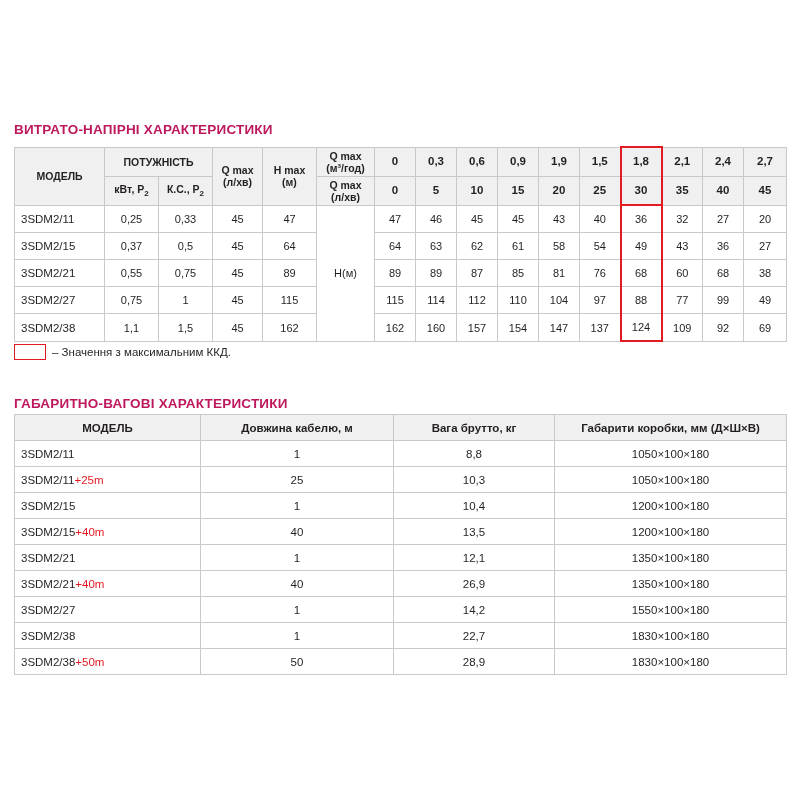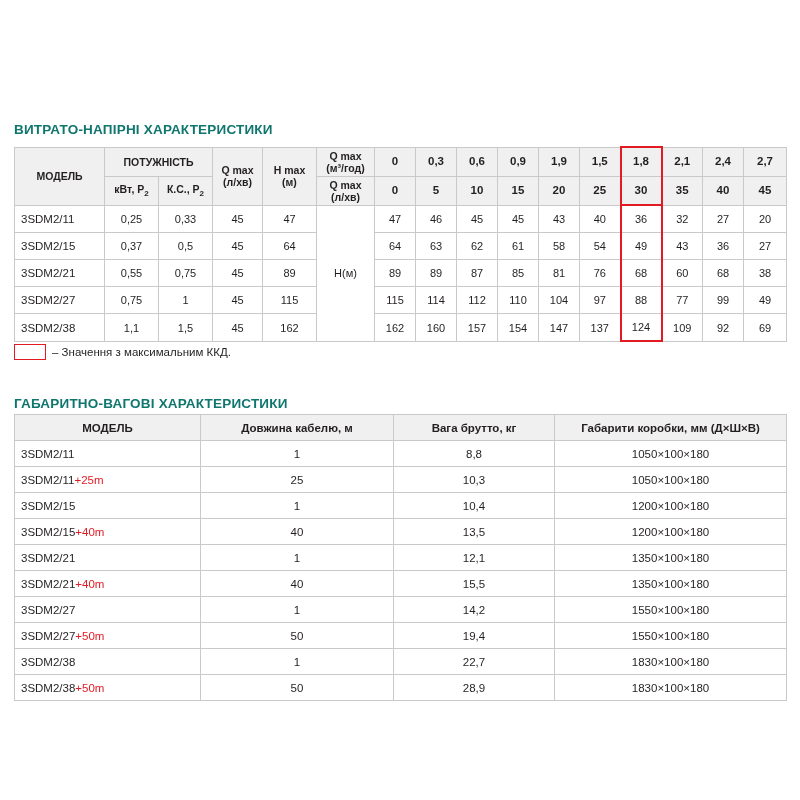--- a/index.html
+++ b/index.html
@@ -16,21 +16,21 @@
     overflow: hidden;
   }
   .page {
     position: absolute;
     left: 0;
     top: 0;
     width: 800px;
     height: 800px;
   }
   .section-title {
-    color: #0f766e;
+    color: #be185d;
     font-weight: bold;
     font-size: 13.5px;
     letter-spacing: 0.2px;
     text-align: center;
   }
   #title-1 {
     position: absolute;
     left: 14px;
     top: 122px;
   }
@@ -349,33 +349,27 @@
       </tr>
       <tr>
         <td class="model"><span>3SDM2/21</span><span class="cable-suffix"></span></td>
         <td>1</td>
         <td>12,1</td>
         <td>1350×100×180</td>
       </tr>
       <tr>
         <td class="model"><span>3SDM2/21</span><span class="cable-suffix">+40m</span></td>
         <td>40</td>
-        <td>15,5</td>
+        <td>26,9</td>
         <td>1350×100×180</td>
       </tr>
       <tr>
         <td class="model"><span>3SDM2/27</span><span class="cable-suffix"></span></td>
         <td>1</td>
         <td>14,2</td>
-        <td>1550×100×180</td>
-      </tr>
-      <tr>
-        <td class="model"><span>3SDM2/27</span><span class="cable-suffix">+50m</span></td>
-        <td>50</td>
-        <td>19,4</td>
         <td>1550×100×180</td>
       </tr>
       <tr>
         <td class="model"><span>3SDM2/38</span><span class="cable-suffix"></span></td>
         <td>1</td>
         <td>22,7</td>
         <td>1830×100×180</td>
       </tr>
       <tr>
         <td class="model"><span>3SDM2/38</span><span class="cable-suffix">+50m</span></td>

